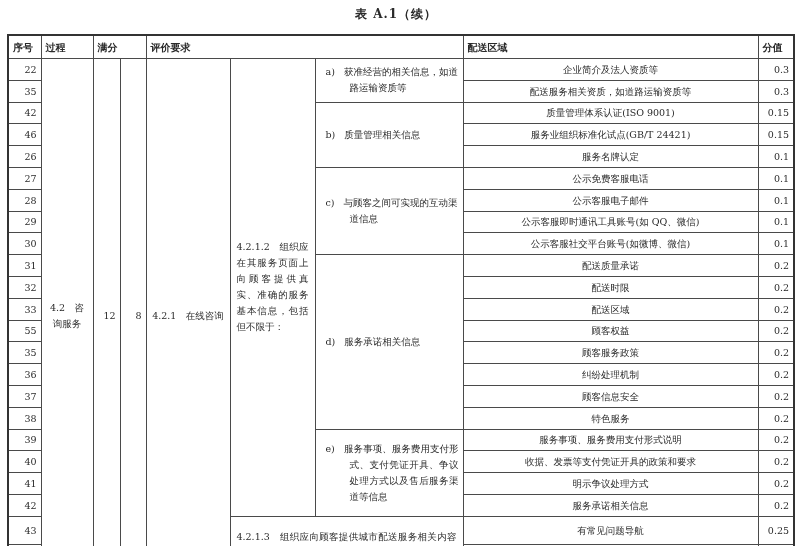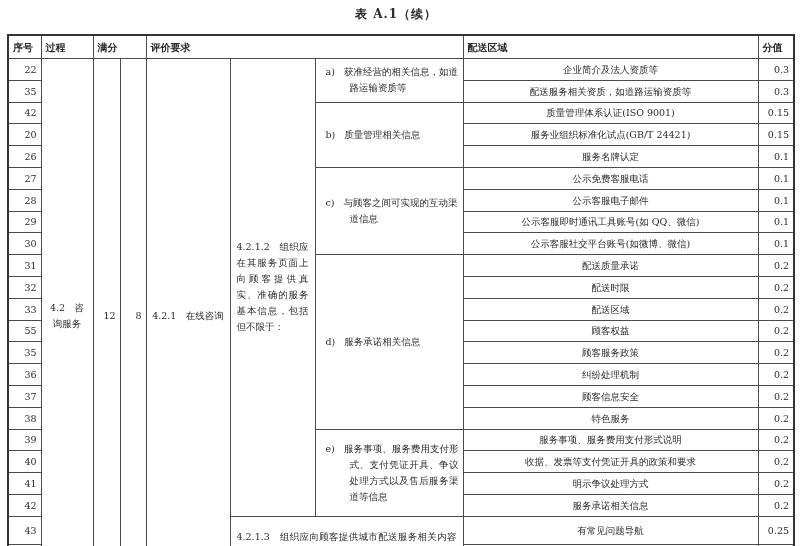--- a/index.html
+++ b/index.html
@@ -72,21 +72,21 @@
     <tr>
       <td class="c">42</td>
       <td rowspan="3" class="vt">
         <div class="hang"><span>b)</span>&nbsp;&nbsp;&nbsp;<span>质量管理相关信息</span></div>
       </td>
       <td class="l">质量管理体系认证(ISO 9001)</td>
       <td class="c">0.15</td>
     </tr>
 
     <tr>
-      <td class="c">20</td>
+      <td class="c">46</td>
       <td class="l">服务业组织标准化试点(GB/T 24421)</td>
       <td class="c">0.15</td>
     </tr>
 
     <tr>
       <td class="c">26</td>
       <td class="l">服务名牌认定</td>
       <td class="c">0.1</td>
     </tr>
 

